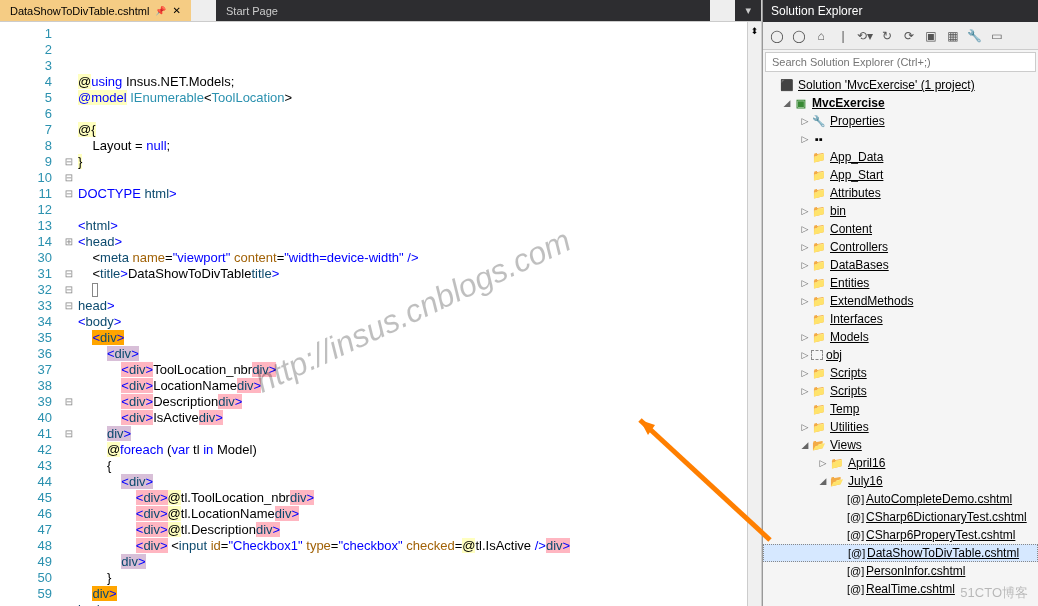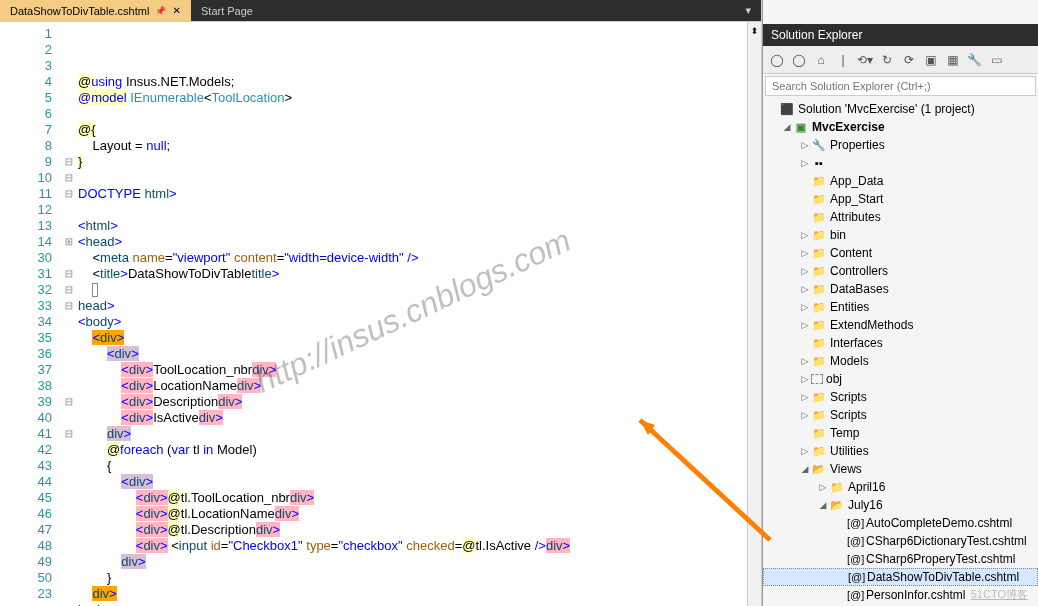--- a/index.html
+++ b/index.html
@@ -1,21 +1,21 @@
 <!DOCTYPE html>
 <html><head>
 <meta charset="utf-8">
 <style>
 * { margin: 0; padding: 0; box-sizing: border-box; font-family: 'Segoe UI', Tahoma, sans-serif; }
 body { display: flex; width: 1038px; height: 606px; overflow: hidden; background: #fff; font-size: 12px; }
 .editor-pane { flex: 1; display: flex; flex-direction: column; border-right: 1px solid #ccc; }
 .tab-bar { display: flex; background: #eee; height: 22px; align-items: stretch; border-bottom: 1px solid #ccc; }
 .tab { padding: 3px 10px; background: #f5cc84; font-size: 11px; display: flex; align-items: center; gap: 6px; }
 .tab.active { background: #f5cc84; }
-.tab2 { background: #2d2d30; color: #ccc; padding: 3px 10px; font-size: 11px; display: flex; align-items: center; }
+.tab2 { background: #2d2d30; color: #ccc; padding: 3px 10px; font-size: 11px; display: flex; align-items: center; margin-left: 25px; }
 .tab-spacer { flex: 1; background: #2d2d30; }
 .tab-close { font-size: 10px; }
 .pin-icon { font-size: 9px; }
 .code-area { flex: 1; display: flex; background: #fff; position: relative; overflow: hidden; }
 .gutter { width: 60px; background: #fff; text-align: right; padding-right: 8px; color: #2b91af; font-family: Consolas, monospace; font-size: 13px; line-height: 16px; padding-top: 4px; }
 .gutter div { height: 16px; }
 .fold-gutter { width: 18px; background: #fff; font-family: Consolas, monospace; font-size: 10px; line-height: 16px; padding-top: 4px; color: #888; }
 .fold-gutter div { height: 16px; text-align: center; }
 .code-content { flex: 1; font-family: Consolas, monospace; font-size: 13px; line-height: 16px; padding-top: 4px; white-space: pre; position: relative; }
 .code-content div { height: 16px; }
@@ -26,41 +26,41 @@
 .razor { background: #ffffc0; }
 .hl-orange { background: #ffa500; }
 .hl-pink { background: #ffb6c1; }
 .hl-purple { background: #d8bfd8; }
 .collapsed-box { border: 1px solid #888; color: #888; padding: 0 2px; font-size: 11px; }
 .right-margin { width: 14px; background: #f0f0f0; border-left: 1px solid #ccc; }
 .right-margin-icon { margin-top: 4px; text-align: center; font-size: 9px; }
 .watermark { position: absolute; top: 50%; left: 50%; transform: translate(-50%, -70%) rotate(-25deg); font-size: 32px; color: rgba(0,0,0,0.25); font-style: italic; pointer-events: none; font-family: Arial; }
 
 .solution-pane { width: 276px; background: #f5f5f5; display: flex; flex-direction: column; border-left: 1px solid #999; }
-.sol-title { background: #2d2d30; color: #fff; padding: 4px 8px; font-size: 12px; margin-top: 24px; }
+.sol-title { background: #2d2d30; color: #fff; padding: 4px 8px; font-size: 12px; }
 .sol-toolbar { height: 28px; background: #eee; display: flex; align-items: center; gap: 2px; padding: 0 4px; border-bottom: 1px solid #ccc; }
 .sol-toolbar span { width: 20px; height: 20px; display: flex; align-items: center; justify-content: center; font-size: 12px; color: #555; }
 .sol-search { margin: 2px; padding: 3px 6px; border: 1px solid #ccc; background: #fff; font-size: 11px; color: #999; }
 .tree { flex: 1; overflow: auto; padding: 2px 0; font-size: 12px; }
 .tree-row { display: flex; align-items: center; height: 18px; padding-right: 4px; white-space: nowrap; }
 .tree-row.selected { background: #d6e8ff; border: 1px dotted #888; }
 .tree-arrow { width: 12px; text-align: center; font-size: 9px; color: #666; }
 .tree-icon { width: 16px; text-align: center; font-size: 11px; margin-right: 3px; }
 .folder-icon { color: #d4a017; }
 .vs-icon { color: #68217a; }
 .proj-icon { color: #388a34; font-weight: bold; }
-.tree-label { flex: 1; }
+.tree-label { flex: 1; text-decoration: underline; }
 .bold { font-weight: bold; }
 .indent0 { padding-left: 4px; }
 .indent1 { padding-left: 18px; }
 .indent2 { padding-left: 36px; }
 .indent3 { padding-left: 54px; }
 .indent4 { padding-left: 72px; }
 .arrow-overlay { position: absolute; pointer-events: none; }
-.bottom-watermark { position: absolute; right: 10px; bottom: 4px; font-size: 11px; color: rgba(0,0,0,0.25); text-decoration: underline; }
+.bottom-watermark { position: absolute; right: 10px; bottom: 4px; font-size: 13px; color: rgba(0,0,0,0.25); }
 </style>
 </head>
 <body>
 
 <div class="editor-pane">
   <div class="tab-bar">
     <div class="tab active">
       <span>DataShowToDivTable.cshtml</span>
       <span class="pin-icon">📌</span>
       <span class="tab-close">✕</span>
@@ -101,21 +101,21 @@
         <div>41</div>
         <div>42</div>
         <div>43</div>
         <div>44</div>
         <div>45</div>
         <div>46</div>
         <div>47</div>
         <div>48</div>
         <div>49</div>
         <div>50</div>
-        <div>23</div>
+        <div>59</div>
       </div>
     <div class="fold-gutter" id="fold">
         <div></div>
         <div></div>
         <div></div>
         <div></div>
         <div></div>
         <div></div>
         <div></div>
         <div></div>

